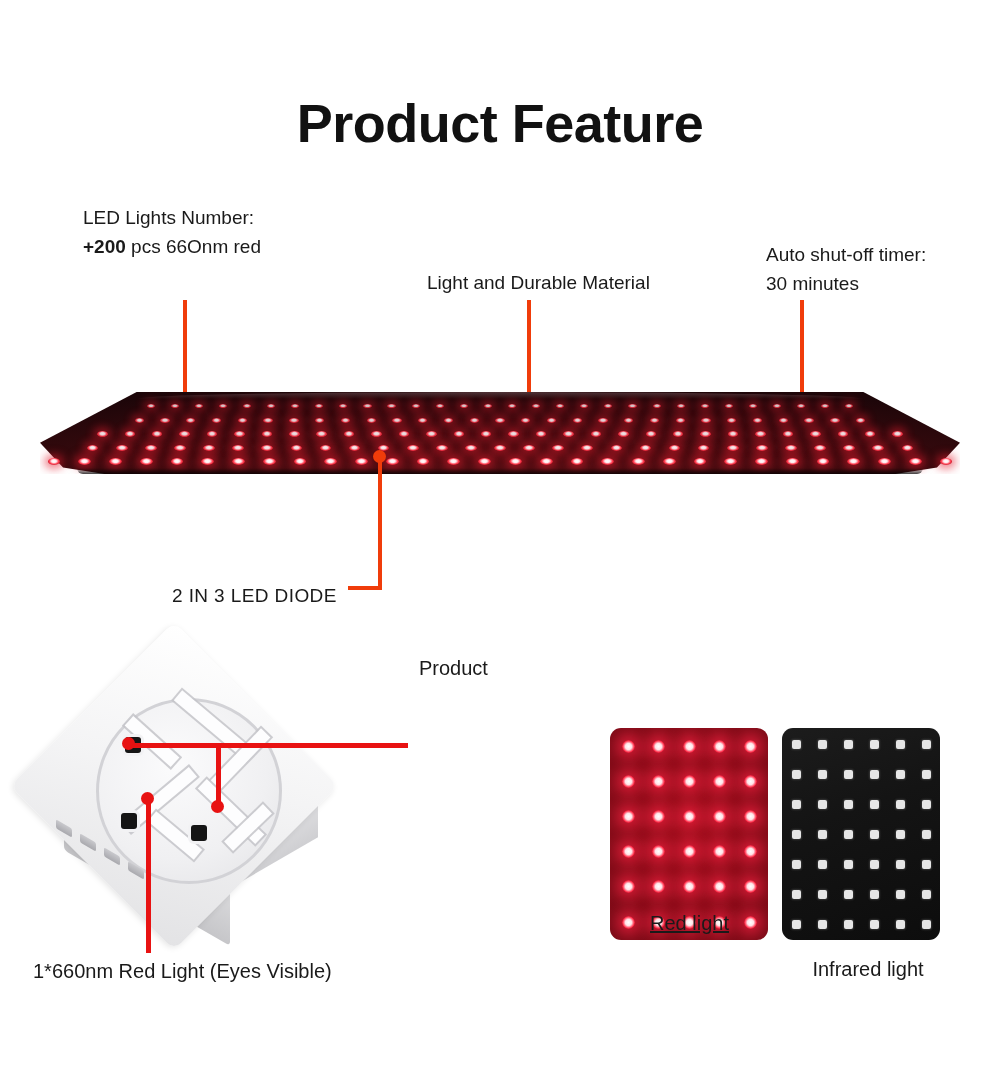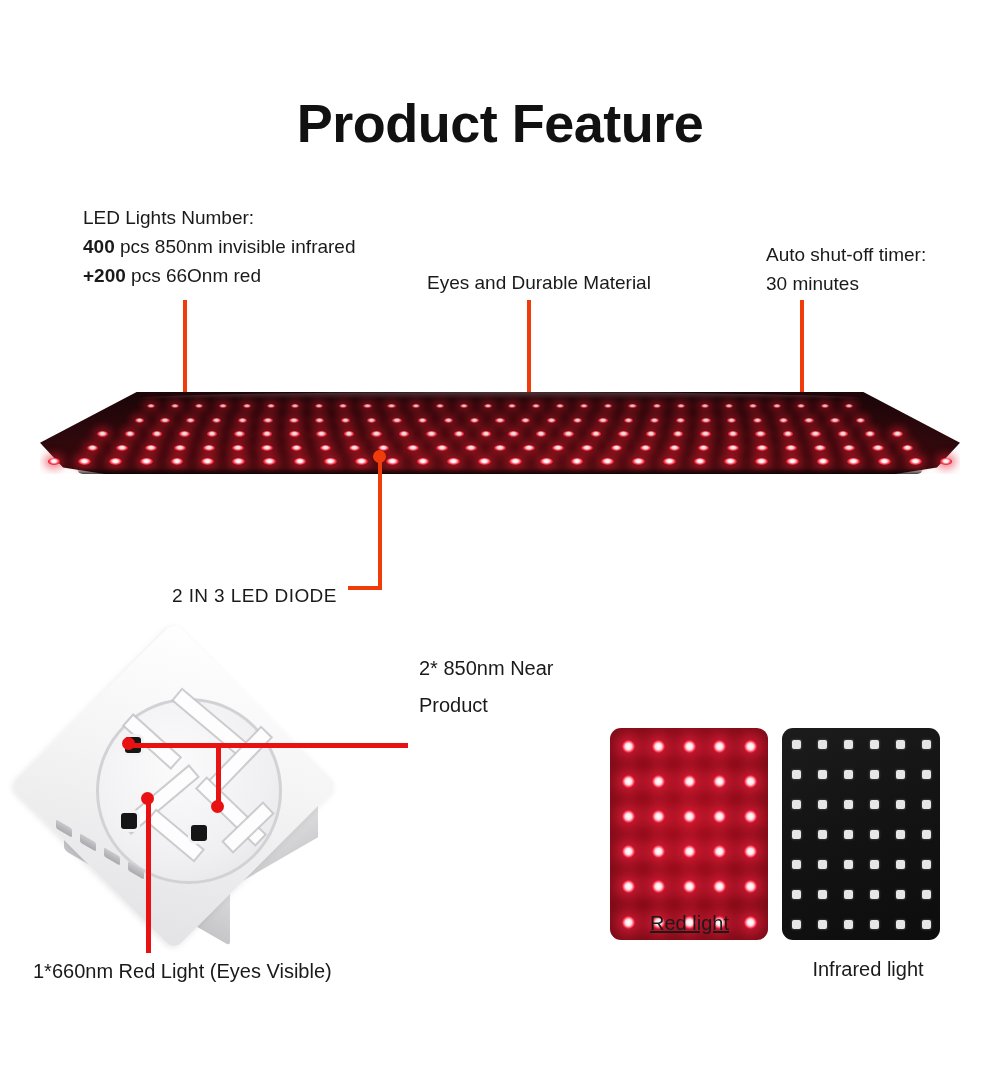--- a/index.html
+++ b/index.html
@@ -246,28 +246,25 @@
 </head>
 <body>
 
 <div class="stage">
 
   <div class="title">Product Feature</div>
 
   <div class="label" id="label-led-count">
     <div>LED Lights Number:</div>
     <div>
-      <b>400</b><span> pcs 850nm invisible infrared</span>
-    </div>
-    <div>
       <b>+200</b><span> pcs 66Onm red</span>
     </div>
   </div>
 
-  <div class="label" id="label-material">Eyes and Durable Material</div>
+  <div class="label" id="label-material">Light and Durable Material</div>
 
   <div class="label" id="label-timer">
     <div>Auto shut-off timer:</div>
     <div>30 minutes</div>
   </div>
 
   <div class="callout-line" id="callout-led-line"></div>
   <div class="callout-dot" id="callout-led-dot"></div>
 
   <div class="callout-line" id="callout-mat-line"></div>
@@ -460,21 +457,20 @@
   </div>
 
   <div class="callout-line-red" id="d-callout-h1"></div>
   <div class="callout-dot-red" id="d-callout-dot1"></div>
   <div class="callout-line-red" id="d-callout-v2"></div>
   <div class="callout-dot-red" id="d-callout-dot2"></div>
   <div class="callout-line-red" id="d-callout-v3"></div>
   <div class="callout-dot-red" id="d-callout-dot3"></div>
 
   <div class="label" id="label-nearir">
-    <div>2* 850nm Near</div>
     <div>Product</div>
   </div>
 
   <div class="label" id="label-redlight">1*660nm Red Light (Eyes Visible)</div>
 
   <div class="swatch" id="swatch-red">
       <div class="sled" style="left: 11.5px; top: 11.5px;"></div>
       <div class="sled" style="left: 42px; top: 11.5px;"></div>
       <div class="sled" style="left: 72.5px; top: 11.5px;"></div>
       <div class="sled" style="left: 103px; top: 11.5px;"></div>

